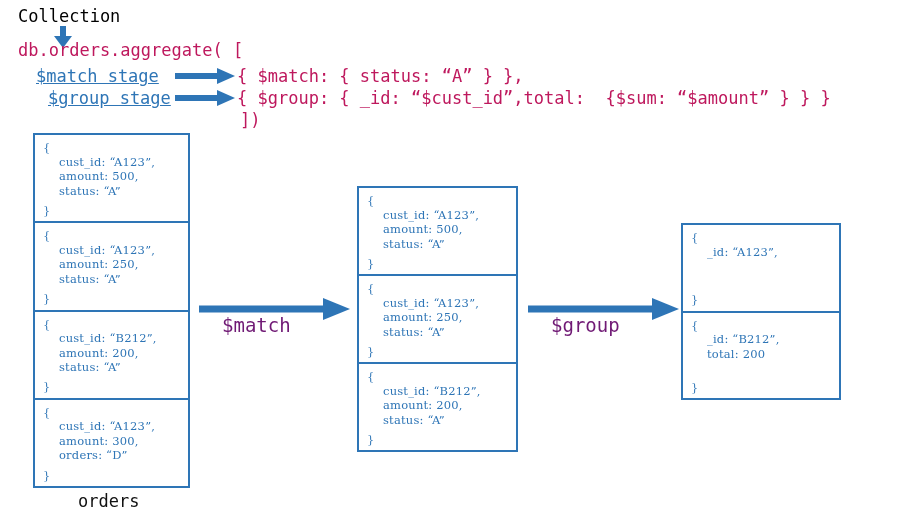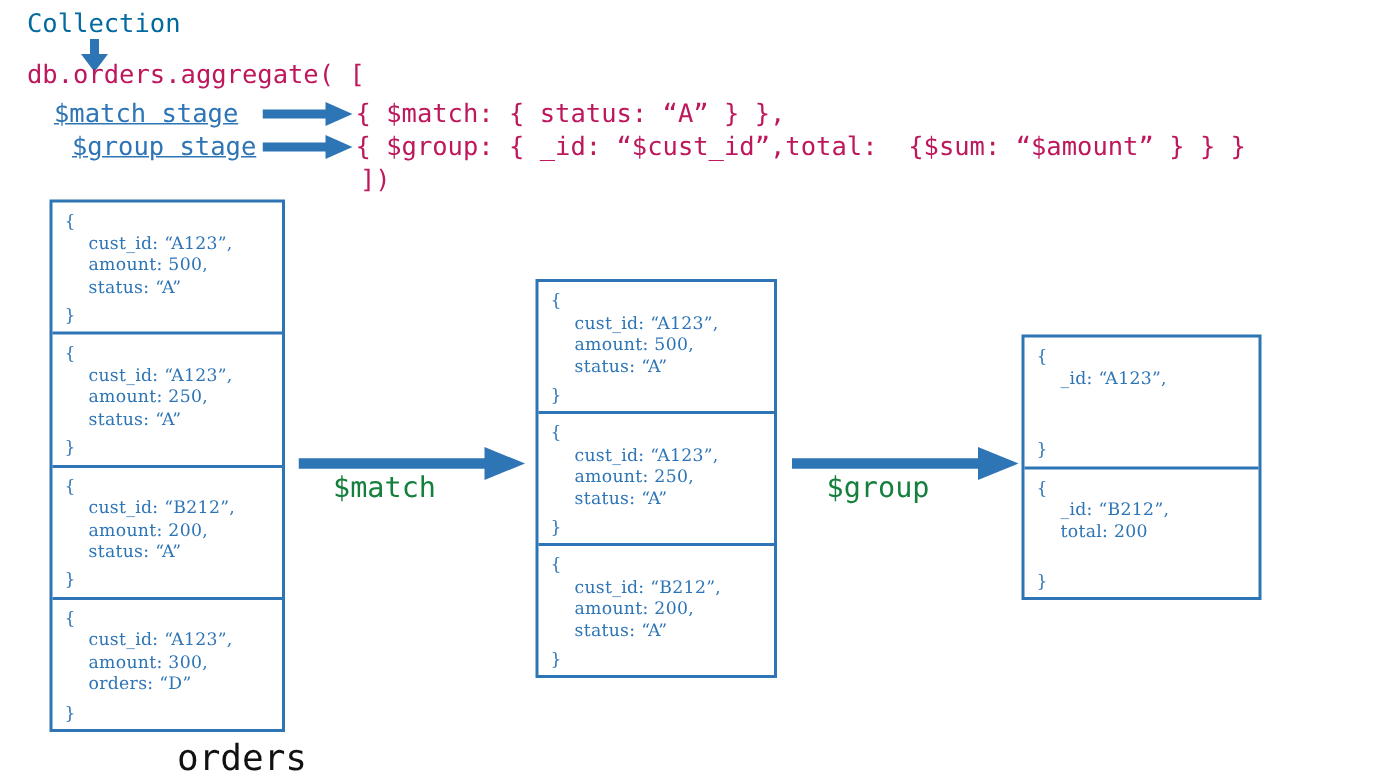--- a/index.html
+++ b/index.html
@@ -28,39 +28,39 @@
   .code-blue {
     color: #2e75b6;
     text-decoration: underline;
   }
   #collection-label {
     position: absolute;
     left: 18px;
     top: 6px;
     font-family: "DejaVu Sans Mono", monospace;
     font-size: 17px;
-    color: #0369a1;
+    color: #000000;
     white-space: pre;
   }
 
   
   .arrow-down {
     position: absolute;
   }
   .stage-arrow {
     position: absolute;
   }
   .flow-arrow {
     position: absolute;
   }
   .flow-label {
     position: absolute;
     font-family: "DejaVu Sans Mono", monospace;
     font-size: 19px;
-    color: #15803d;
+    color: #701a75;
     white-space: pre;
   }
 
   
   .doc-column {
     position: absolute;
     display: flex;
     flex-direction: column;
     border: 2px solid #2e75b6;
     box-sizing: border-box;
@@ -95,24 +95,23 @@
   }
   .doc-close {
     position: absolute;
     bottom: 4px;
     left: 8px;
   }
 
   #collection-name {
     position: absolute;
     font-family: "DejaVu Sans Mono", monospace;
-    font-size: 24px;
+    font-size: 17px;
     color: #111111;
     white-space: pre;
-    margin-left: 40px;
   }
 </style>
 </head>
 <body>
 
 <div id="canvas">
 
   <div id="collection-label">Collection</div>
 
   <svg class="arrow-down" style="left:48px; top:24px;" width="30" height="26">

